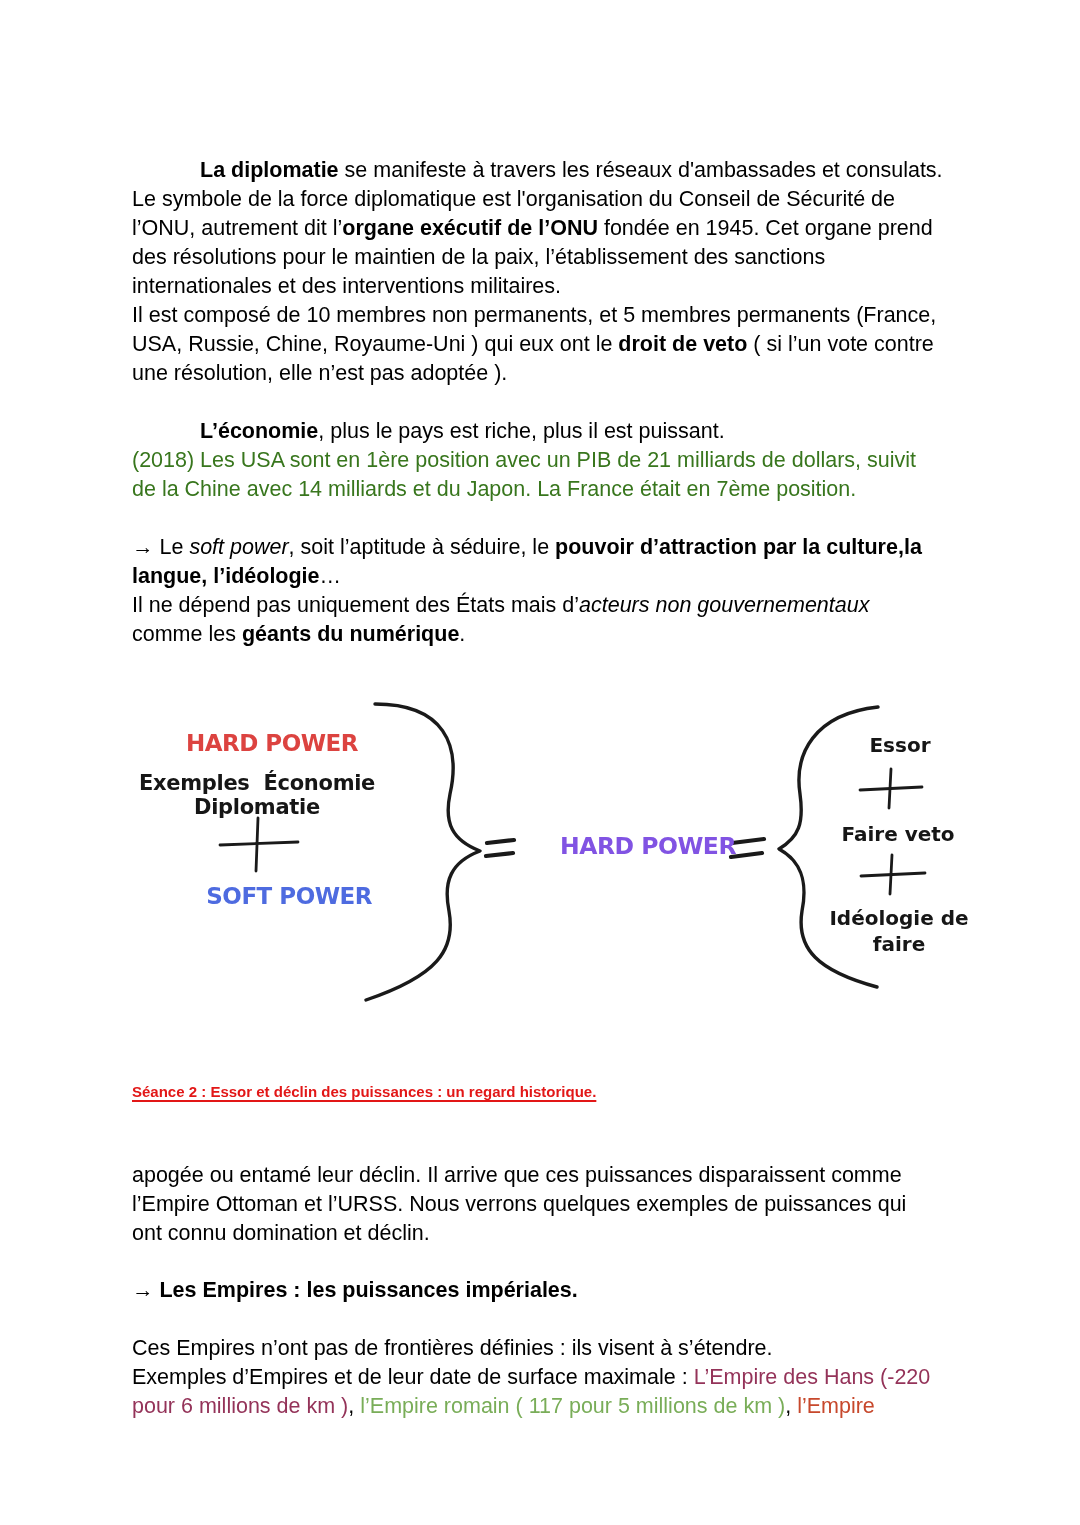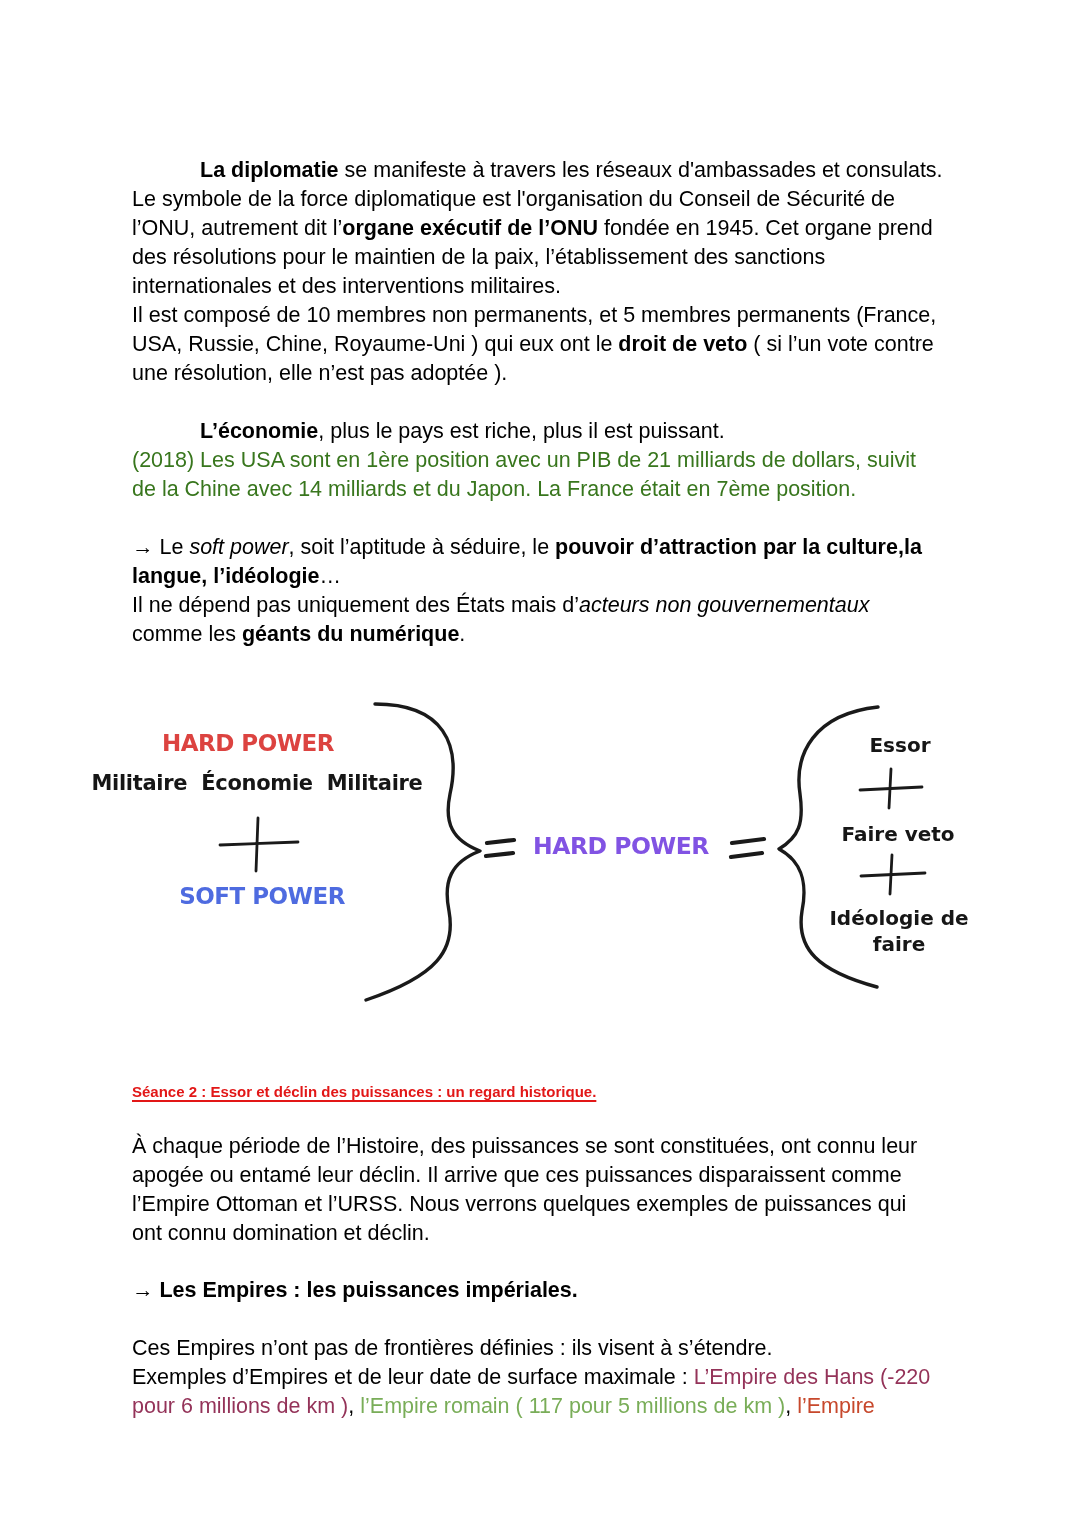--- a/index.html
+++ b/index.html
@@ -16,21 +16,21 @@
   .mt26{margin-top:26px;}
   .indent{display:inline-block;width:68px;}
   .heading{
     margin:0;font-size:15px;line-height:29px;font-weight:700;
     text-decoration:underline;text-decoration-thickness:2px;text-underline-offset:3px;
     white-space:nowrap;
   }
   
   .diagram{position:absolute;left:0;top:690px;width:1080px;height:340px;}
   .dg{position:absolute;font-family:"DejaVu Sans", sans-serif;font-weight:700;text-align:center;}
-  .dg-header{font-size:23px;line-height:26px;letter-spacing:-0.5px;}
+  .dg-header{font-size:23px;line-height:26px;letter-spacing:-0.5px;text-align:right;}
   .dg-items{font-size:21px;line-height:24px;letter-spacing:-0.3px;color:#161616;}
   .dg-hard{left:138px;top:40px;width:220px;}
   .dg-hard-items{left:72px;top:81px;width:370px;word-spacing:7px;}
   .dg-soft{left:152px;top:193px;width:220px;}
   .dg-soft-items{left:77px;top:237px;width:370px;word-spacing:13px;}
   .dg-smart{left:506px;top:143px;width:230px;font-size:23.5px;letter-spacing:-0.5px;}
   .dg-outcome{font-size:20px;line-height:26px;color:#161616;}
   .dg-faire{left:820px;top:42px;width:160px;}
   .dg-fairefaire{left:818px;top:131px;width:160px;}
   .dg-empecher{left:823px;top:215px;width:152px;}
@@ -69,26 +69,26 @@
       <path class="ink plus" d="M 860 100 L 922 97" style="stroke: rgb(26, 26, 26);"></path>
       <path class="ink plus" d="M 891 79 L 889 118" style="stroke: rgb(26, 26, 26);"></path>
     </g>
     <g>
       <path class="ink plus" d="M 861 186 L 925 183" style="stroke: rgb(26, 26, 26);"></path>
       <path class="ink plus" d="M 892 165 L 890 204" style="stroke: rgb(26, 26, 26);"></path>
     </g>
   </svg>
 
   <div class="dg dg-header dg-hard" style="color: rgb(220, 67, 64);">HARD POWER</div>
-  <div class="dg dg-items dg-hard-items">Militaire Économie Militaire</div>
+  <div class="dg dg-items dg-hard-items">Exemples Économie Diplomatie</div>
   <div class="dg dg-header dg-soft" style="color: rgb(78, 107, 224);">SOFT POWER</div>
   <div class="dg dg-header dg-smart" style="color: rgb(129, 83, 227);">HARD POWER</div>
   <div class="dg dg-outcome dg-faire">Essor</div>
   <div class="dg dg-outcome dg-fairefaire">Faire veto</div>
   <div class="dg dg-outcome dg-empecher">Idéologie de faire</div>
 </div>
 
 <div class="doc doc-bottom">
   <h2 class="heading" style="color: rgb(226, 23, 23);">Séance 2 : Essor et déclin des puissances : un regard historique.</h2>
-  <p class="para mt26"><span>À chaque période de l’Histoire, des puissances se sont constituées, ont connu leur</span><br><span>apogée ou entamé leur déclin. Il arrive que ces puissances disparaissent comme</span><br><span>l’Empire Ottoman et l’URSS. Nous verrons quelques exemples de puissances qui</span><br><span>ont connu domination et déclin.</span></p>
+  <p class="para mt26"><br><span>apogée ou entamé leur déclin. Il arrive que ces puissances disparaissent comme</span><br><span>l’Empire Ottoman et l’URSS. Nous verrons quelques exemples de puissances qui</span><br><span>ont connu domination et déclin.</span></p>
   <p class="para mt28"><span>→ </span><span style="font-weight: 700;">Les Empires : les puissances impériales.</span></p>
   <p class="para mt29"><span>Ces Empires n’ont pas de frontières définies : ils visent à s’étendre.</span><br><span>Exemples d’Empires et de leur date de surface maximale : </span><span style="color: rgb(148, 51, 89);">L’Empire des Hans (-220</span><br><span style="color: rgb(148, 51, 89);">pour 6 millions de km )</span><span>, </span><span style="color: rgb(121, 173, 88);">l’Empire romain ( 117 pour 5 millions de km )</span><span>, </span><span style="color: rgb(199, 72, 44);">l’Empire</span></p>
 </div>
 
 </body></html>

